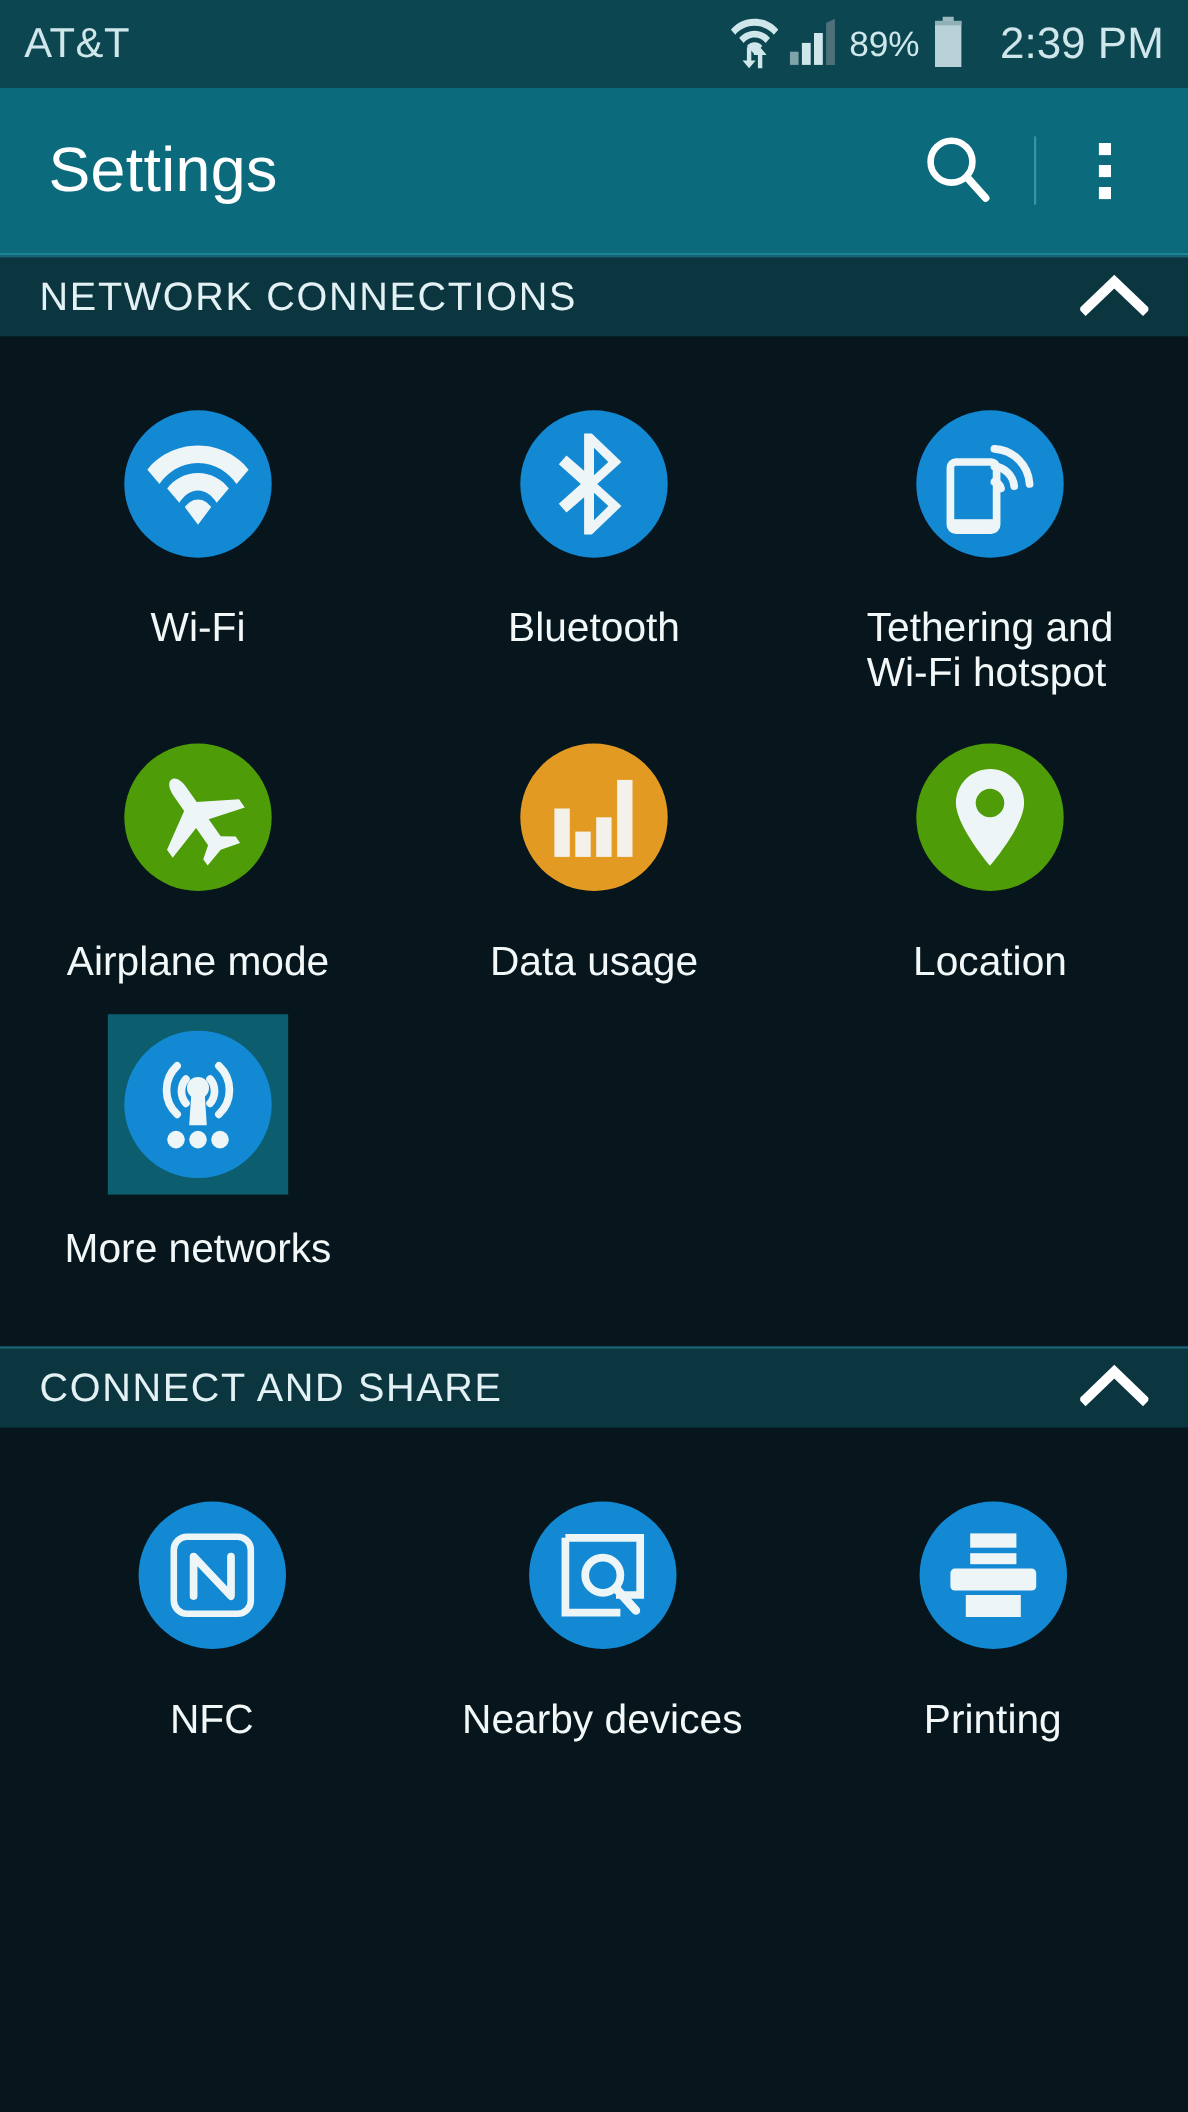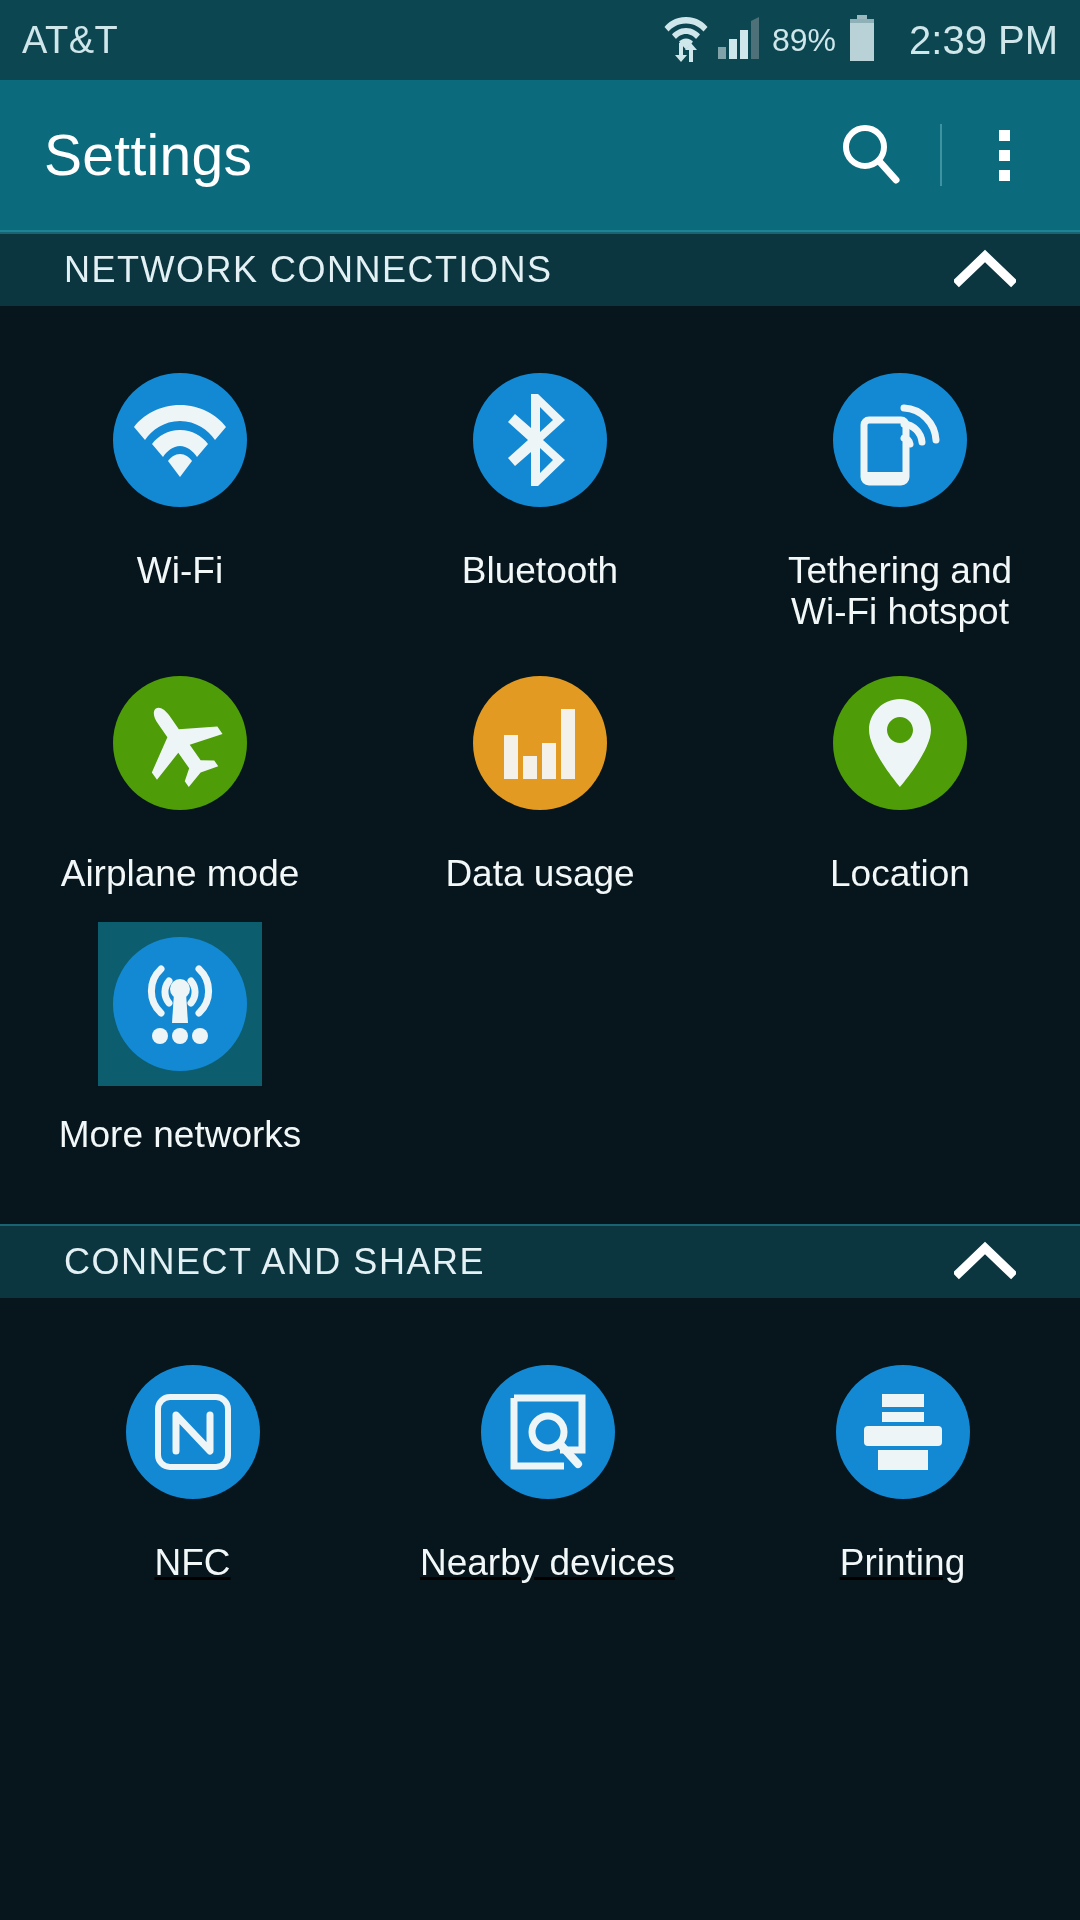--- a/index.html
+++ b/index.html
@@ -103,42 +103,42 @@
     height: 11px;
     background: #ffffff;
   }
 
   
   .section-header {
     height: 74px;
     background: #0b3640;
     display: flex;
     align-items: center;
-    padding: 0 64px;
+    padding: 0 36px;
     box-sizing: border-box;
     border-top: 2px solid #1a6373;
   }
   .section-title {
     color: #e3f1f4;
     font-size: 36px;
     letter-spacing: 1.5px;
     line-height: 1;
   }
   .chevron {
     margin-left: auto;
   }
 
   
   .grid {
     display: grid;
     grid-template-columns: repeat(3, 1fr);
     background: #06161c;
   }
   .grid-network { padding: 52px 0 40px 0; }
-  .grid-connect { padding: 52px 0 40px 15px; text-decoration: underline; }
+  .grid-connect { padding: 52px 0 40px 15px; }
 
   .tile {
     display: flex;
     flex-direction: column;
     align-items: center;
     padding: 0 10px 28px 10px;
     box-sizing: border-box;
   }
   .tile-iconwrap {
     width: 164px;
@@ -157,21 +157,20 @@
     border-radius: 50%;
     display: flex;
     align-items: center;
     justify-content: center;
   }
   .tile-label {
     margin-top: 28px;
     color: #f2f7f8;
     font-size: 37px;
     line-height: 1.12;
-    text-align: center;
     max-width: 290px;
     white-space: pre-line;
   }
 </style>
 </head>
 <body>
 
 <div id="screen">
 
   <div class="statusbar">

